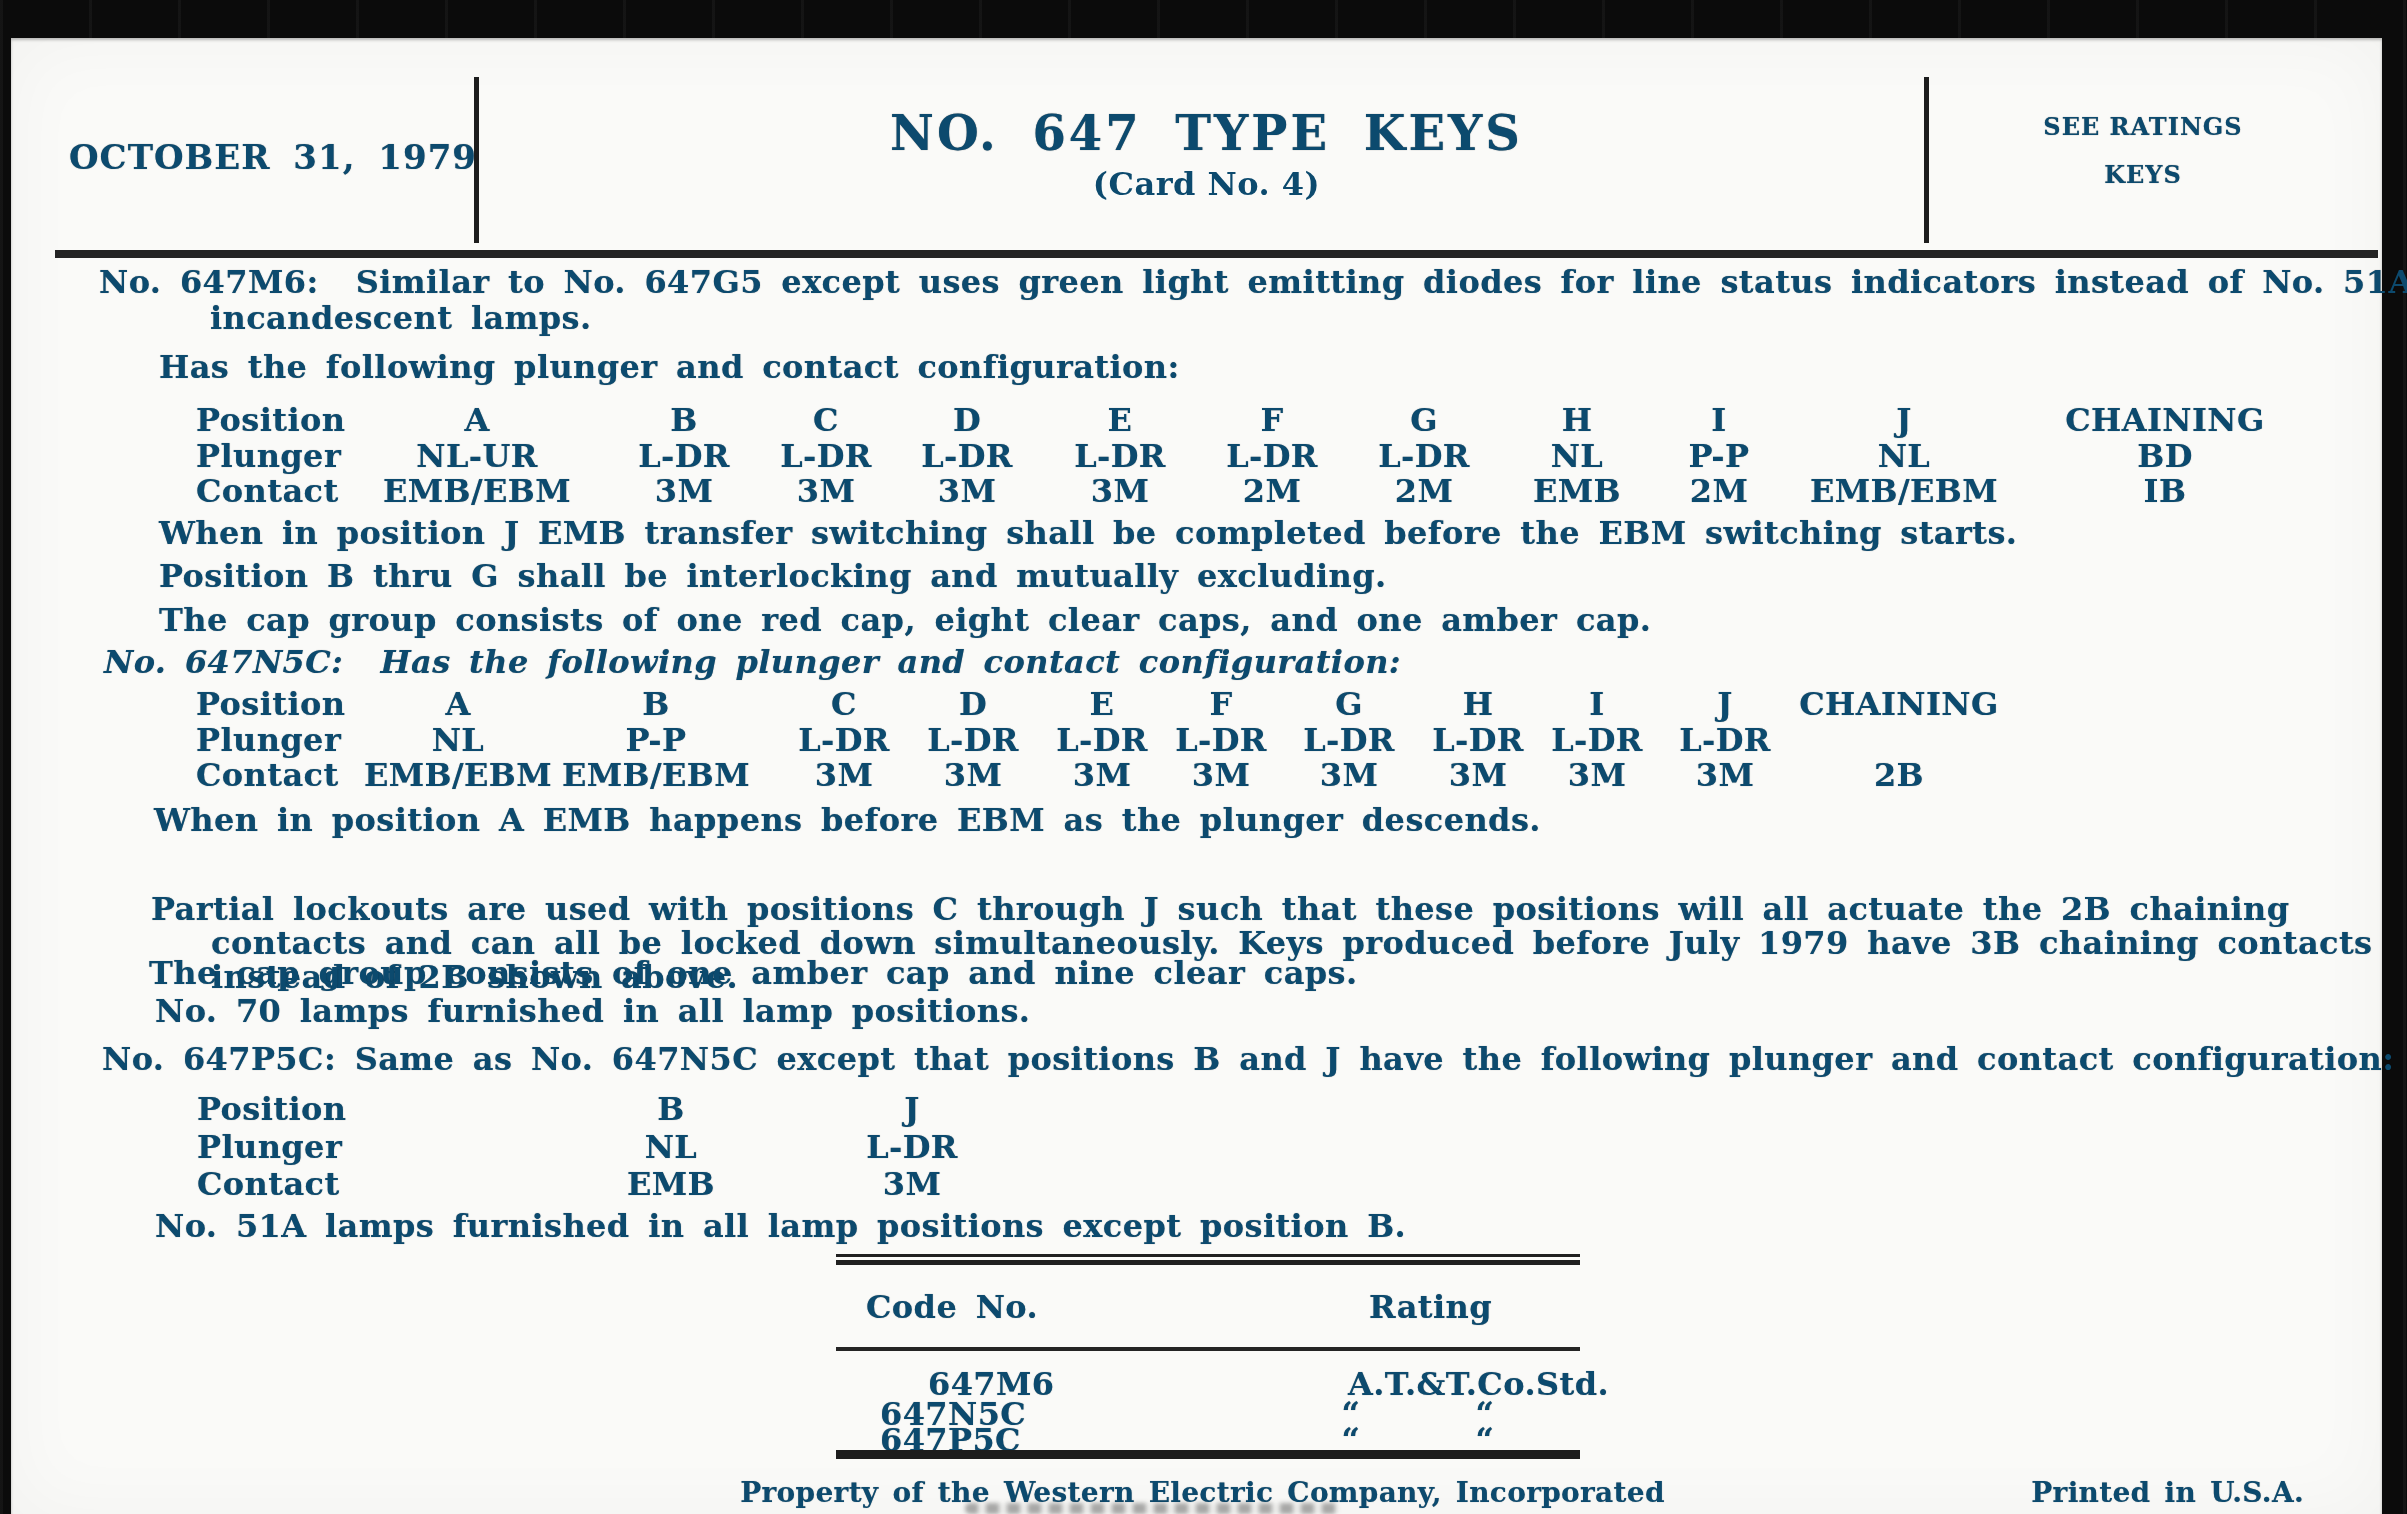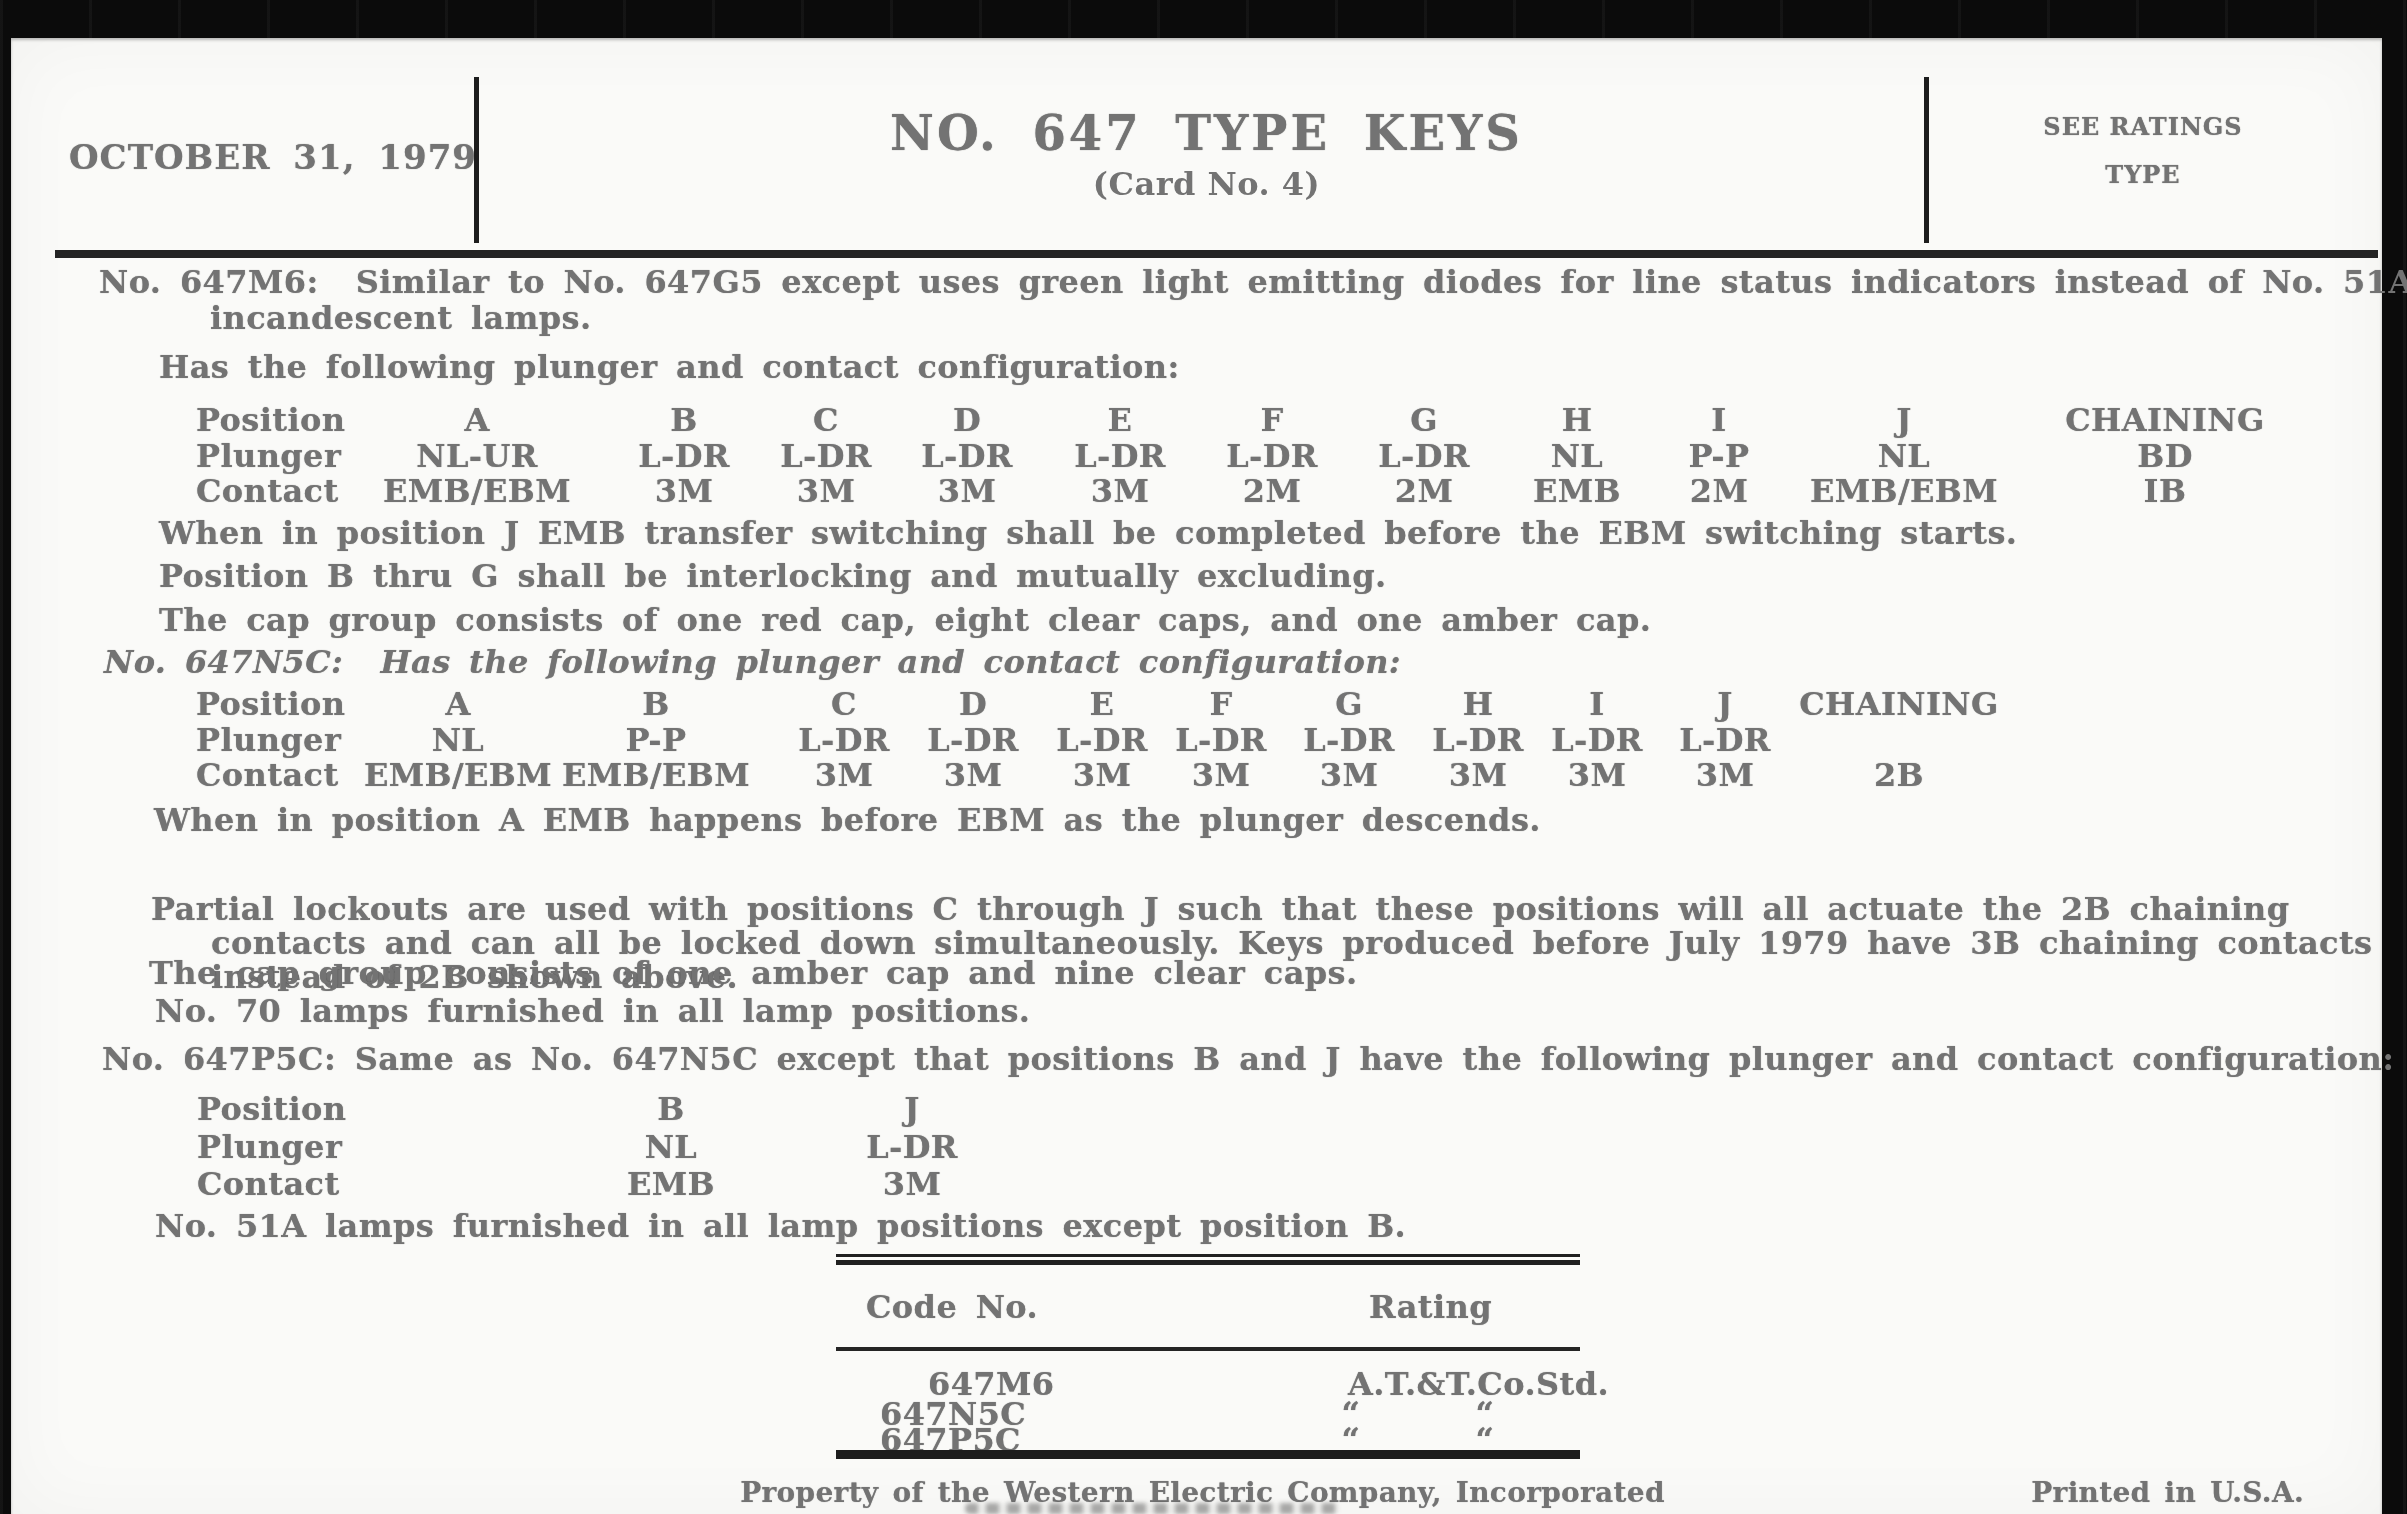--- a/index.html
+++ b/index.html
@@ -1,20 +1,20 @@
 <!DOCTYPE html>
 <html><head>
 <meta charset="utf-8">
 <style>
   html,body{margin:0;padding:0;background:#000;}
   .scan{
     position:relative;width:2408px;height:1515px;overflow:hidden;
     background:#0b0b0b;
     font-family:"DejaVu Serif","Liberation Serif",serif;
-    font-weight:bold;color:#737373;
+    font-weight:bold;color:#0c4a6e;
   }
   
   .scan::before{
     content:"";position:absolute;inset:0;
     background:repeating-linear-gradient(90deg,rgba(255,255,255,0.04) 0 3px,rgba(0,0,0,0) 3px 89px);
     pointer-events:none;
   }
   .paper{
     position:absolute;left:11px;top:38px;width:2371px;height:1477px;
     background:#fafaf8;
@@ -101,21 +101,21 @@
 <body>
 
 <div class="scan">
   <div class="paper">
 
     <div class="abs hdr-date">OCTOBER 31, 1979</div>
     <div class="abs vline l"></div>
     <div class="abs vline r"></div>
     <div class="abs hdr-title">NO. 647 TYPE KEYS</div>
     <div class="abs hdr-card">(Card No. 4)</div>
-    <div class="abs hdr-ratings"><span>SEE RATINGS</span><br><span>TYPE</span></div>
+    <div class="abs hdr-ratings"><span>SEE RATINGS</span><br><span>KEYS</span></div>
     <div class="abs hdr-rule"></div>
 
     <div class="wrap txt p-m6">No. 647M6:  Similar to No. 647G5 except uses green light emitting diodes for line status indicators instead of No. 51A incandescent lamps.</div>
     <div class="abs txt p-cfg1">Has the following plunger and contact configuration:</div>
 
     <div class="tbl t1 txt">
       <div class="trow r0">
         <span class="lbl">Position</span>
         <span class="cell c1">A</span>
         <span class="cell c2">B</span>

